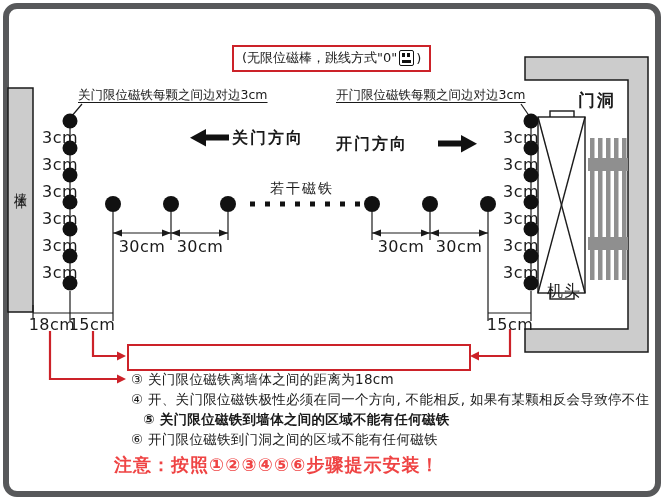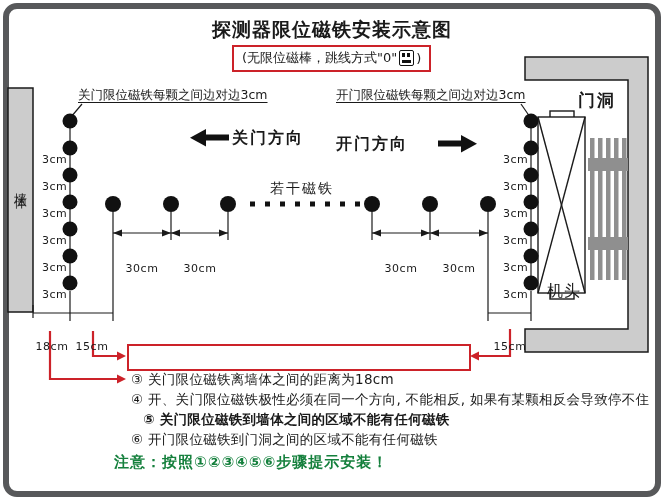--- a/index.html
+++ b/index.html
@@ -12,27 +12,27 @@
   .subtitle-box{left:232px;top:45px;border:2px solid #cc2229;padding:2px 8px 3px 8px;
                 font-size:13px;display:flex;align-items:center;gap:2px;}
   .jumper-icon{display:inline-block;width:13px;height:14px;border:1.5px solid #111;
                border-radius:2px;position:relative;background:#fff;}
   .jumper-icon i{position:absolute;background:#111;}
   .jumper-icon .p1{left:2px;top:2px;width:3px;height:4px;}
   .jumper-icon .p2{left:7px;top:2px;width:3px;height:4px;}
   .jumper-icon .bar{left:1.5px;bottom:2px;width:9px;height:3px;}
   .toplabel{font-size:12.5px;text-decoration:underline;text-underline-offset:3px;}
   .dir{font-size:16px;font-weight:700;letter-spacing:2px;}
-  .dim{font-size:11px;letter-spacing:0.5px;margin-top:25px;}
+  .dim{font-size:16px;letter-spacing:0.5px;}
   .dimc{transform:translateX(-50%);}
   .wall-label{writing-mode:vertical-rl;font-size:13px;letter-spacing:4px;}
   .big{font-size:17px;font-weight:700;letter-spacing:2px;}
   .note{font-size:13.5px;letter-spacing:0.3px;}
   .note2box{left:127px;top:344px;width:340px;height:23px;border:2px solid #cc2229;}
-  .notice{font-size:15px;font-weight:700;color:#15803d;letter-spacing:1px;}
+  .notice{font-size:18px;font-weight:700;color:#ef4444;letter-spacing:1px;}
   svg{position:absolute;left:0;top:0;}
 </style>
 </head>
 <body>
 
 <div id="stage">
 
   <div class="frame"></div>
 
   <svg width="664" height="500" viewBox="0 0 664 500">
@@ -139,21 +139,20 @@
     <g stroke="#cc2229" stroke-width="2.2" fill="#cc2229">
       <polyline points="93,331 93,356 118,356" fill="none"></polyline>
       <polygon points="126,356 117,351.5 117,360.5" stroke="none"></polygon>
       <polyline points="50,331 50,379 118,379" fill="none"></polyline>
       <polygon points="126,379 117,374.5 117,383.5" stroke="none"></polygon>
       <polyline points="510,329 510,356 478,356" fill="none"></polyline>
       <polygon points="470,356 479,351.5 479,360.5" stroke="none"></polygon>
     </g>
   </svg>
 
-  <div class="abs title">探测器限位磁铁安装示意图</div>
   <div class="abs subtitle-box">
     <span>(无限位磁棒，跳线方式"0"</span>
     <span class="jumper-icon">
         <i class="p1"></i>
         <i class="p2"></i>
         <i class="bar"></i>
       </span>
     <span>)</span>
   </div>
 

